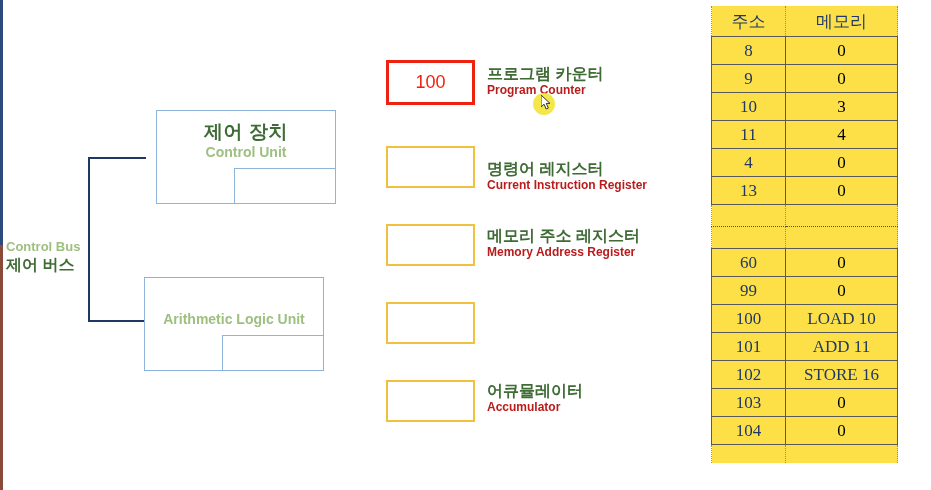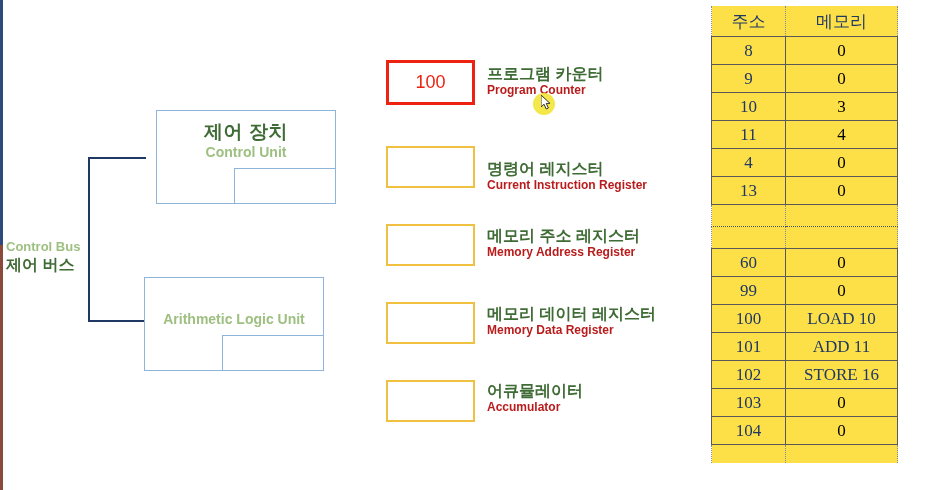--- a/index.html
+++ b/index.html
@@ -117,24 +117,20 @@
     <span class="reg-value"></span>
   </div>
   <div class="reg-label" style="left:487px;top:227px;">
     <div class="ko">메모리 주소 레지스터</div>
     <div class="en">Memory Address Register</div>
   </div>
 
   <div class="reg-box" style="left:386px;top:302px;width:89px;height:42px;">
     <span class="reg-value"></span>
   </div>
-  <div class="reg-label" style="left:487px;top:305px;">
-    <div class="ko">메모리 데이터 레지스터</div>
-    <div class="en">Memory Data Register</div>
-  </div>
 
   <div class="reg-box" style="left:386px;top:380px;width:89px;height:42px;">
     <span class="reg-value"></span>
   </div>
   <div class="reg-label" style="left:487px;top:382px;">
     <div class="ko">어큐뮬레이터</div>
     <div class="en">Accumulator</div>
   </div>
 
   <div class="cursor-halo" style="left:533px;top:93px;"></div>

